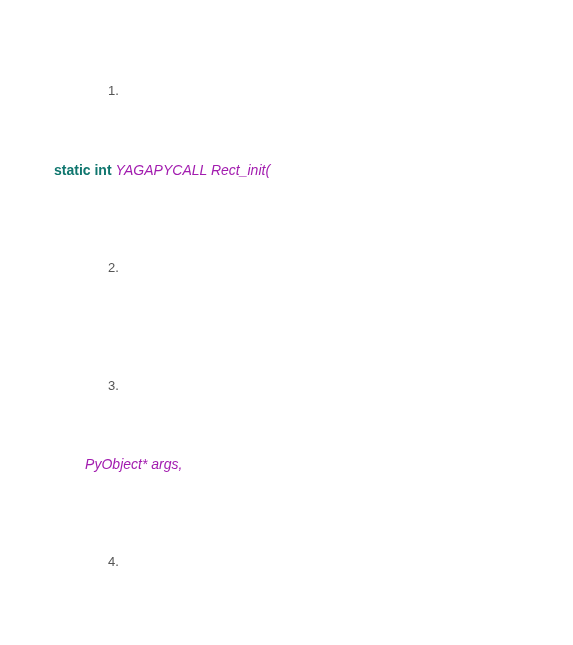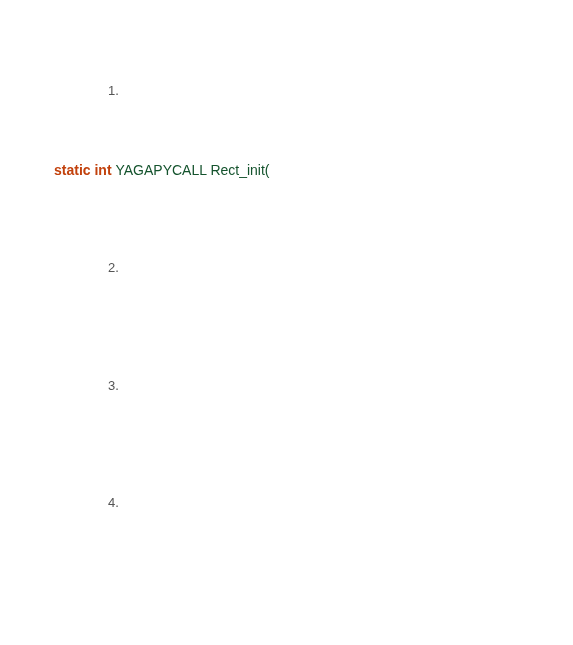--- a/index.html
+++ b/index.html
@@ -24,44 +24,46 @@
       font-size: 13px;
     }
     .code-block {
       white-space: pre;
     }
     .code-line {
       position: relative;
       min-height: 20px;
     }
     .kw-bold {
-      color: #c2410c;
+      color: #0f766e;
       font-weight: bold;
     }
     .ident-green {
-      color: #14532d;
+      color: #a21caf;
+      font-style: italic;
     }
   </style>
 </head>
 <body>
 
 <div class="code-block">
 
   <div class="code-line">
     <span class="line-num">1.</span>
   </div>
   <div class="code-line"><span class="kw-bold">static int </span><span class="ident-green">YAGAPYCALL Rect_init(</span></div>
 
   <div class="code-line">
     <span class="line-num">2.</span>
   </div>
 
   <div class="code-line">
     <span class="line-num">3.</span>
   </div>
+  <div class="code-line"><span class="ident-green">        PyObject* args,</span></div>
 
   <div class="code-line">
     <span class="line-num">4.</span>
   </div>
   
 
   
   
 
   

